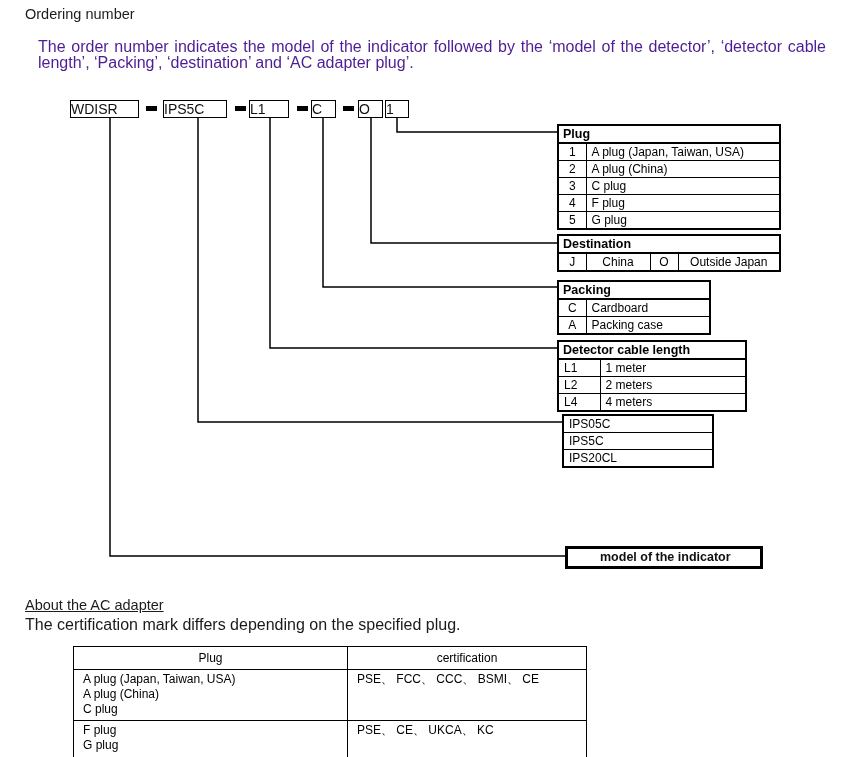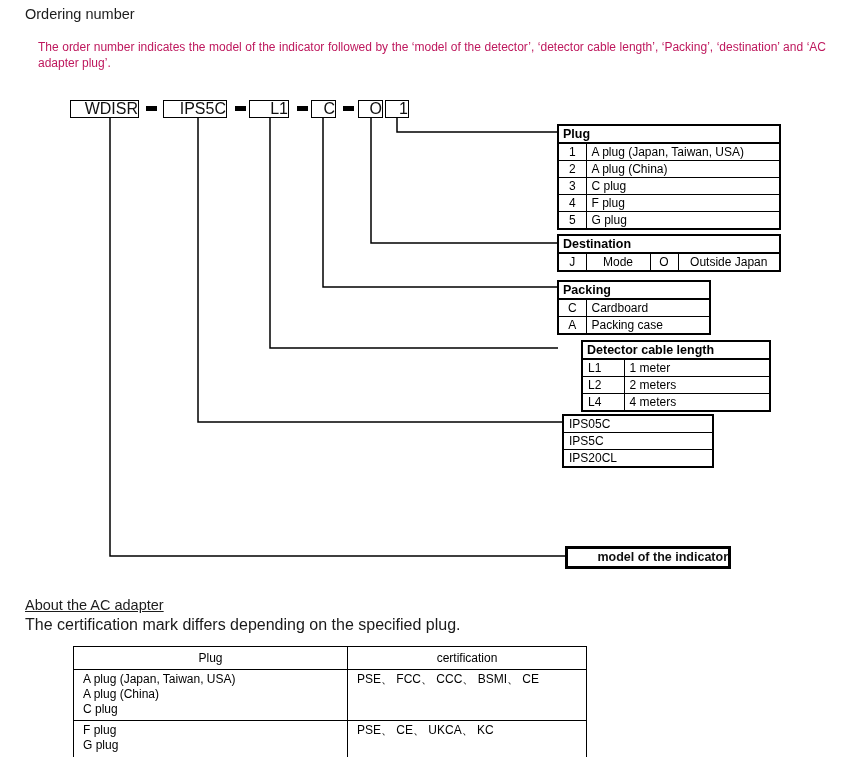--- a/index.html
+++ b/index.html
@@ -2,46 +2,46 @@
 <html><head>
 <meta charset="utf-8">
 <style>
   html,body{margin:0;padding:0;background:#fff;}
   .page{
     position:relative;width:860px;height:757px;background:#ffffff;color:#111;
     font-family:"Liberation Sans","DejaVu Sans",sans-serif;overflow:hidden;
   }
   .h1{position:absolute;left:25px;top:6px;font-size:14.5px;color:#1d1d1d;}
   .intro{
-    position:absolute;left:38px;top:39px;width:788px;font-size:12px;line-height:16px;
-    text-align:justify;color:#be185d;
+    position:absolute;left:38px;top:39px;width:788px;font-size:16px;line-height:16px;
+    text-align:justify;color:#4c1d95;
   }
   
   .code-box{
     position:absolute;top:100px;height:16px;border:1.5px solid #000;
-    font-size:16px;line-height:16px;text-align:right;background:#fff;z-index:3;
+    font-size:14px;line-height:16px;text-align:left;background:#fff;z-index:3;
   }
   .dash{position:absolute;top:106px;width:11px;height:5px;background:#000;z-index:3;}
   
   .connectors{position:absolute;left:0;top:0;width:860px;height:600px;z-index:1;}
   .connectors polyline{fill:none;stroke:#000;stroke-width:1.5;}
   
   .dtable{
     position:absolute;border-collapse:collapse;background:#fff;z-index:2;
     font-size:12px;color:#000;border:2.5px solid #000;table-layout:fixed;
   }
   .dtable th{
     border:1px solid #000;border-bottom:2px solid #000;text-align:left;
     font-size:12.5px;font-weight:bold;padding:1px 4px;height:14px;white-space:nowrap;
   }
   .dtable td{border:1px solid #000;padding:1px 5px;height:14px;white-space:nowrap;}
   .dtable td.c{text-align:center;padding:1px 2px;}
   .indicator-box{
     position:absolute;left:565px;top:546px;width:160px;height:17px;border:3px solid #000;
-    font-size:12.5px;font-weight:bold;line-height:17px;text-align:right;background:#fff;z-index:2;
+    font-size:12.5px;font-weight:bold;line-height:17px;text-align:left;background:#fff;z-index:2;padding-left:32px;
   }
   
   .h2{position:absolute;left:25px;top:597px;font-size:14.5px;color:#1d1d1d;text-decoration:underline;}
   .sub{position:absolute;left:25px;top:616px;font-size:16px;color:#1a1a1a;}
   .cert-table{
     position:absolute;left:73px;top:646px;width:514px;border-collapse:collapse;
     font-size:12px;color:#000;background:#fff;table-layout:fixed;
   }
   .cert-table th{border:1px solid #000;font-weight:normal;text-align:center;height:20px;padding:1px 4px;}
   .cert-table td{border:1px solid #000;vertical-align:top;padding:2px 9px;line-height:15px;}
@@ -115,21 +115,21 @@
         <col style="width:64px;">
         <col style="width:28px;">
         <col>
       </colgroup>
     <tbody>
         <tr>
           <th colspan="4">Destination</th>
         </tr>
     <tr>
       <td class="c">J</td>
-      <td class="c">Mode</td>
+      <td class="c">China</td>
       <td class="c">O</td>
       <td class="c">Outside Japan</td>
     </tr>
   </tbody>
     </table>
 
   <table class="dtable" style="left:557px;top:280px;width:154px;">
     <colgroup>
         <col style="width:28px;">
         <col>
@@ -142,21 +142,21 @@
           <td class="c">C</td>
           <td>Cardboard</td>
         </tr>
     <tr>
           <td class="c">A</td>
           <td>Packing case</td>
         </tr>
   </tbody>
     </table>
 
-  <table class="dtable" style="left:557px;top:340px;width:190px;margin-left:24px;">
+  <table class="dtable" style="left:557px;top:340px;width:190px;">
     <colgroup>
         <col style="width:42px;">
         <col>
       </colgroup>
     <tbody>
         <tr>
           <th colspan="2">Detector cable length</th>
         </tr>
     <tr>
           <td>L1</td>

